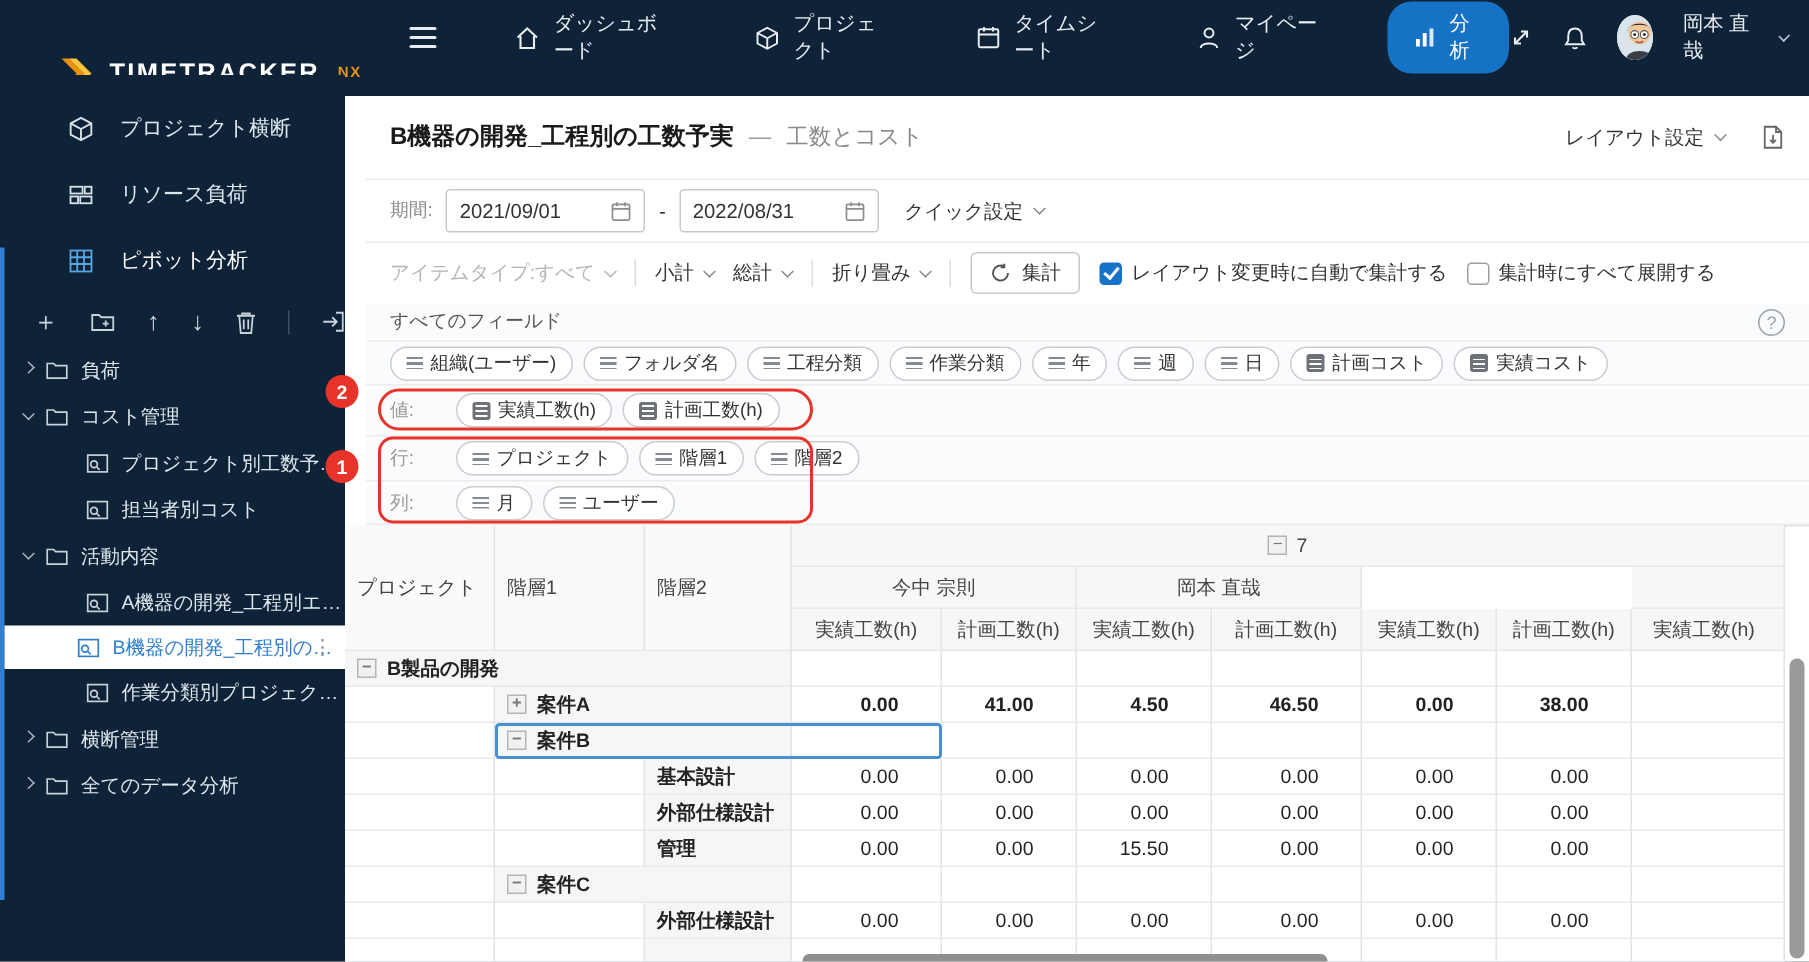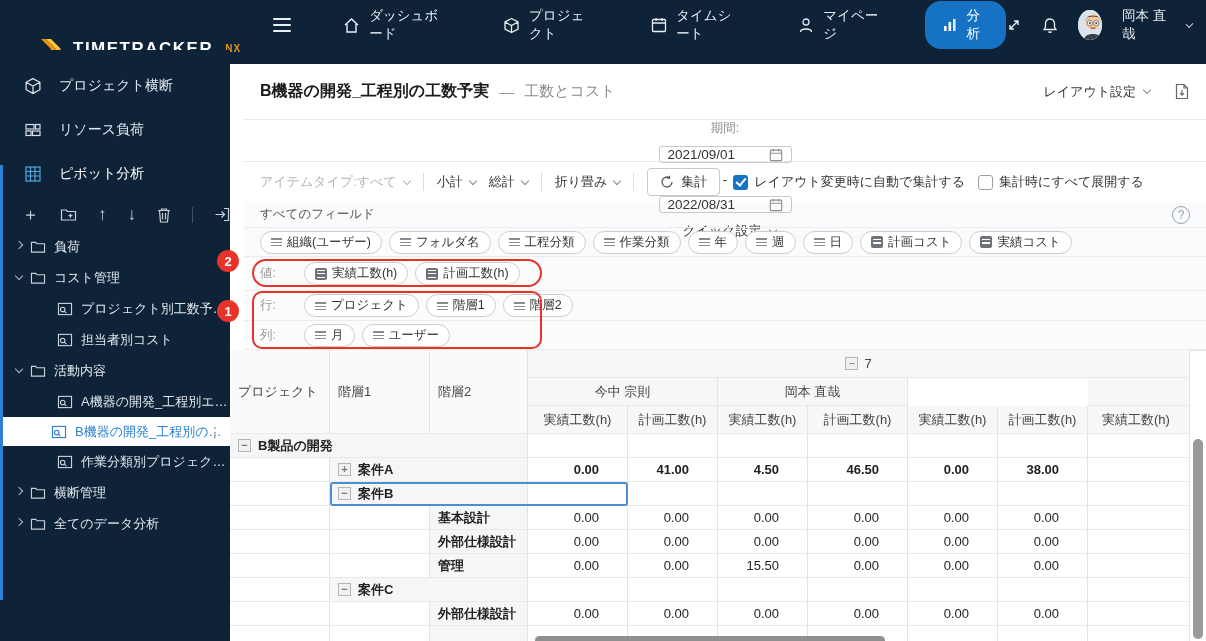--- a/index.html
+++ b/index.html
@@ -22,40 +22,40 @@
   .nav-pill { display:flex; align-items:center; gap:8px; background:#1672c4; color:#fff;
     border-radius:16px; padding:6px 18px; font-size:13.5px; margin-left:46px; cursor:pointer; }
   .nav-right { margin-left:auto; display:flex; align-items:center; gap:20px; }
   .avatar { width:30px; height:30px; border-radius:50%; overflow:hidden; background:#cfe0ea; }
   .user-name { color:#e9eef3; font-size:13.5px; }
   .chev { width:6px; height:6px; border-right:1.5px solid currentColor; border-bottom:1.5px solid currentColor;
     transform:rotate(45deg); display:inline-block; margin-top:-3px; }
   
   .sidebar { position:absolute; left:0; top:50px; width:230px; height:591px; background:#0e2337; color:#dfe7ee; }
   .accent { position:absolute; left:0; top:115px; width:3px; height:435px; background:#2f80d4; }
-  .side-item { display:flex; align-items:center; gap:17px; padding:0 0 0 24px; height:44px; font-size:14px; cursor:pointer; }
+  .side-item { display:flex; align-items:center; gap:17px; padding:0 0 0 9px; height:44px; font-size:14px; cursor:pointer;margin-left:36px; }
   .side-item.active { color:#ffffff; }
   .side-tools { display:flex; align-items:center; gap:21px; padding:10px 0 8px 22px; color:#c9d2da; }
   .side-tools .ti { font-size:17px; line-height:1; cursor:pointer; display:flex; align-items:center; }
   .tool-div { width:1px; height:16px; background:#3a516a; }
   .tree { font-size:13px; }
   .tree-row { display:flex; align-items:center; gap:8px; height:31px; cursor:pointer; }
   .tree-folder { padding-left:16px; }
   .tree-report { padding-left:57px; }
   .tree-row.selected { background:#fff; color:#2e7fd1; height:29px; position:relative; margin-left:3px;padding-left:48px; }
   .tree-row .lbl { white-space:nowrap; overflow:hidden; }
   .more-dots { position:absolute; right:8px; color:#8a9097; font-size:14px; letter-spacing:0; }
   
   .main { position:absolute; left:230px; top:64px; width:976px; height:586px; background:#fff; overflow:visible;padding-left:14px; }
   .title-row { height:56px; display:flex; align-items:center; padding:0 16px; border-bottom:1px solid #ebebeb; }
   .page-title { font-size:16px; font-weight:bold; color:#1a1a1a; }
   .title-sep { color:#9a9a9a; font-size:15px; margin:0 10px; }
   .page-subtitle { font-size:15px; color:#8a8a8a; }
   .title-right { margin-left:auto; display:flex; align-items:center; gap:8px; color:#444; font-size:13px; }
-  .filter-row { height:42px; display:flex; align-items:center; padding:0 16px; border-bottom:1px solid #ebebeb; gap:9px; font-size:13px;flex-direction:column; }
+  .filter-row { height:42px; display:flex; align-items:center; padding:0 16px; border-bottom:1px solid #ebebeb; gap:9px; font-size:13px; }
   .flabel { color:#8d8d8d; font-size:12.5px; }
   .date-input { width:133px; height:29px; border:1px solid #c9c9c9; border-radius:3px;
     display:flex; align-items:center; padding:0 8px; font-size:13.5px; color:#333; }
   .date-input .dval { flex:1; }
   .link-drop { display:flex; align-items:center; gap:8px; color:#333; cursor:pointer; margin-left:8px; }
   .toolbar-row { height:40px; display:flex; align-items:center; padding:0 16px; gap:13px; font-size:13px; color:#333; }
   .tb-div { width:1px; height:18px; background:#ddd; }
   .disabled-drop { color:#b4b4b4; display:flex; align-items:center; gap:7px; }
   .drop { display:flex; align-items:center; gap:7px; cursor:pointer; }
   .btn-agg { display:flex; align-items:center; gap:7px; border:1px solid #c9c9c9; border-radius:4px;

